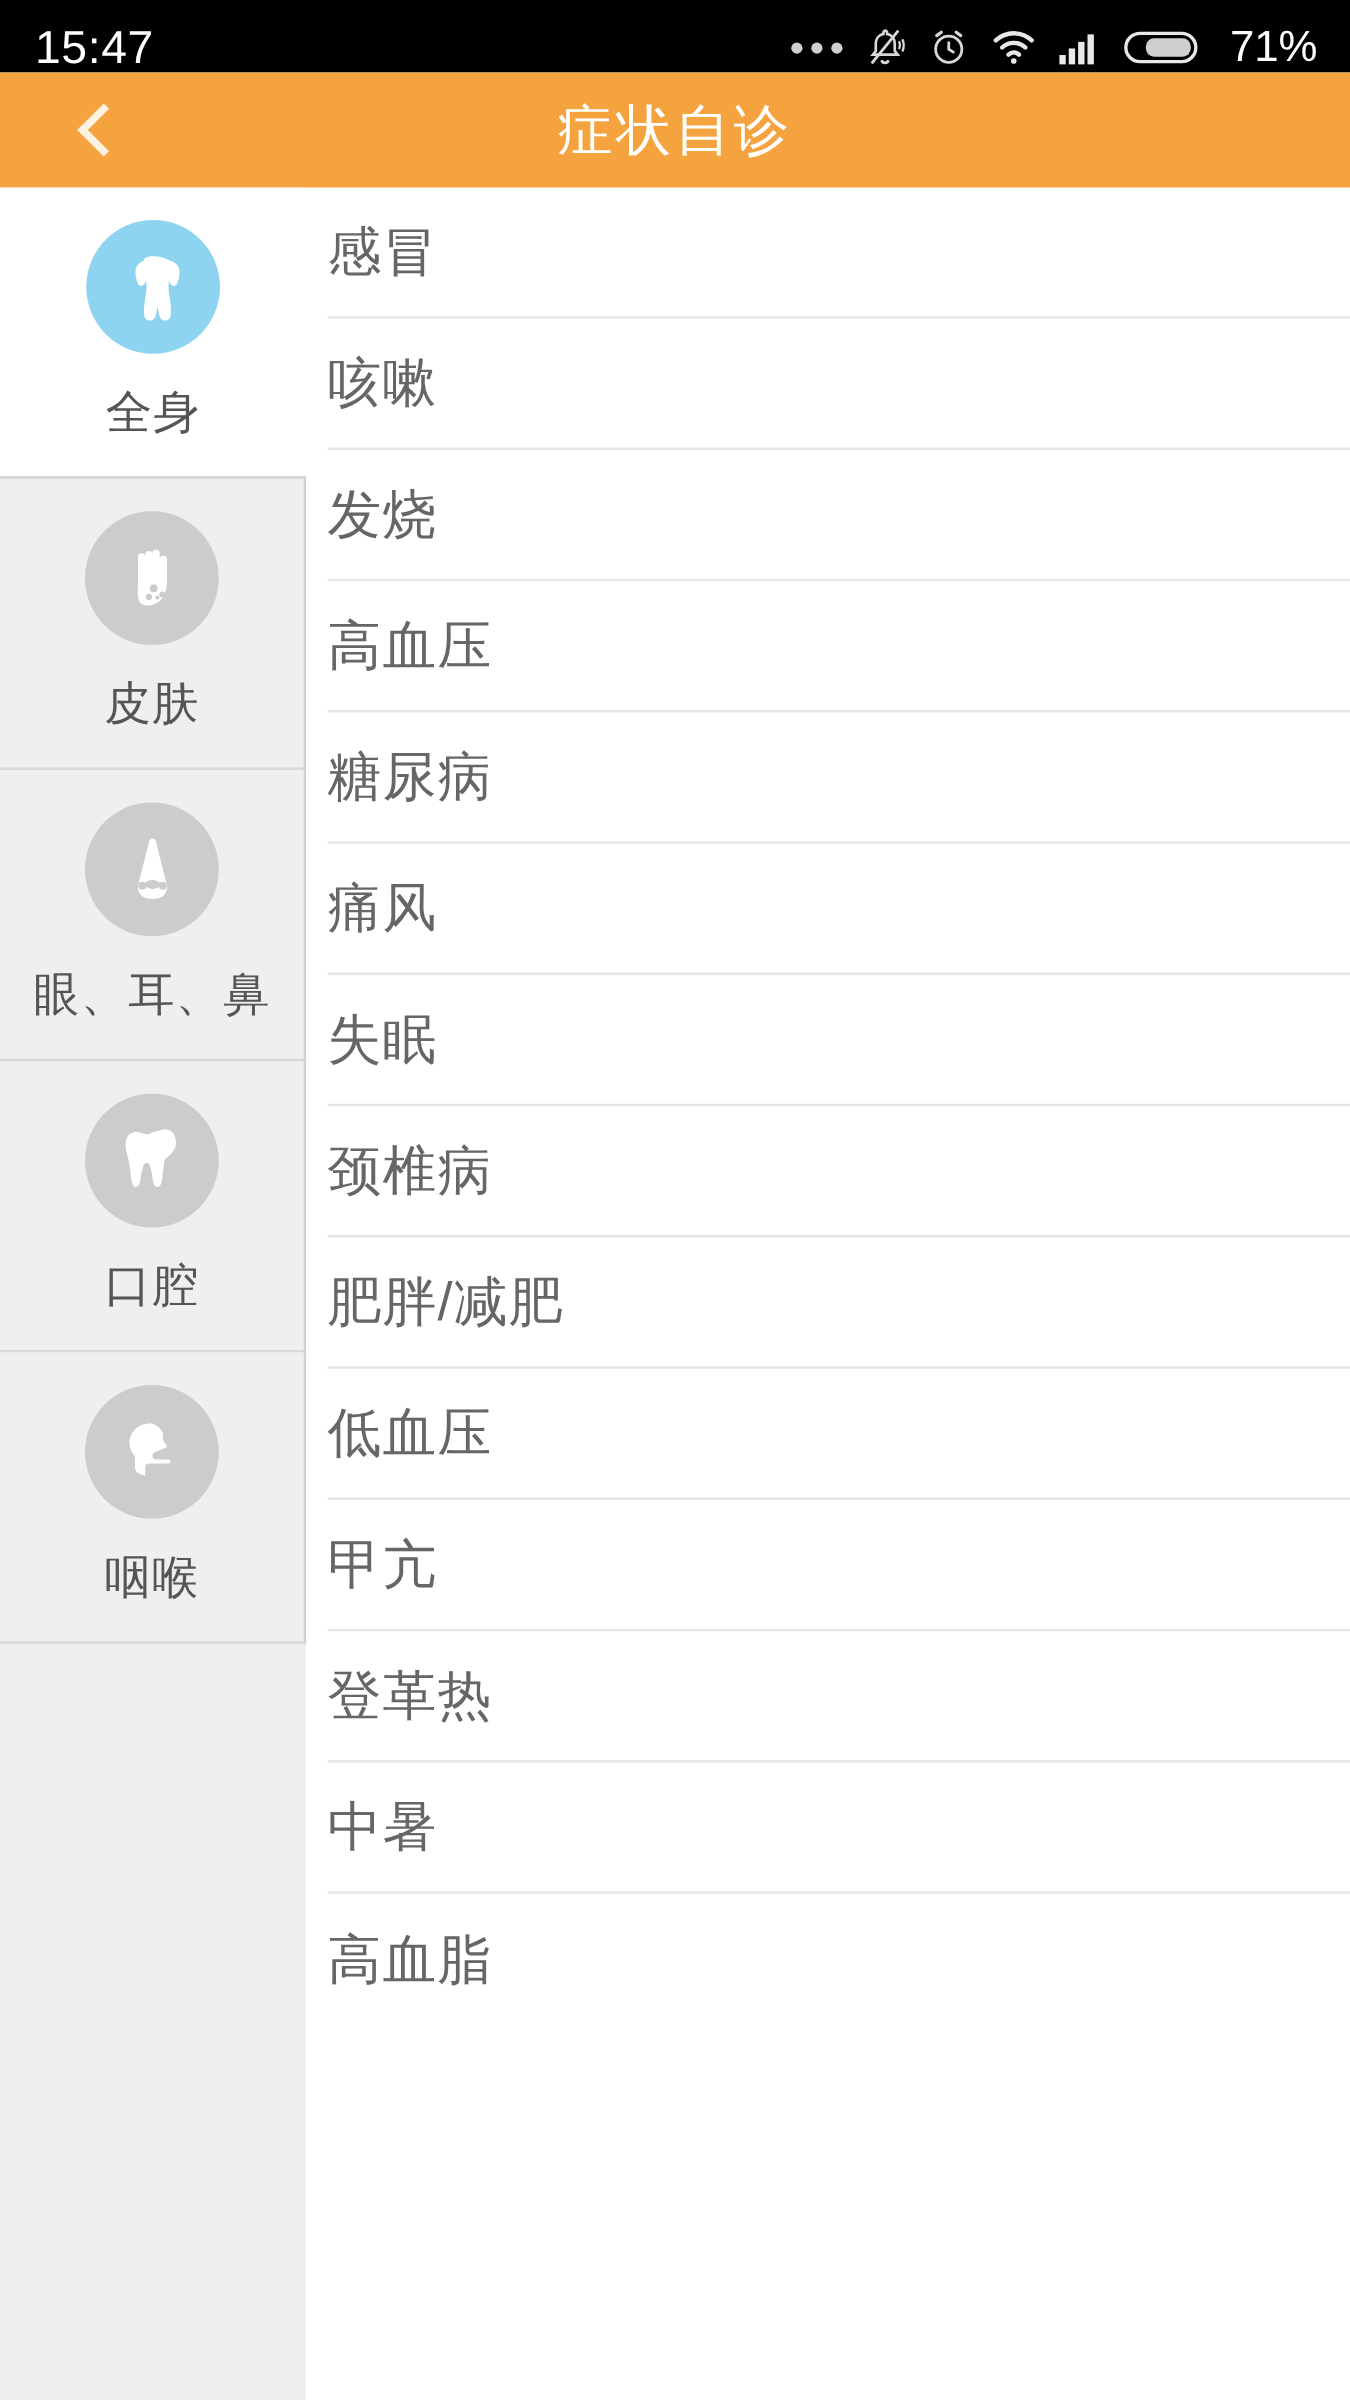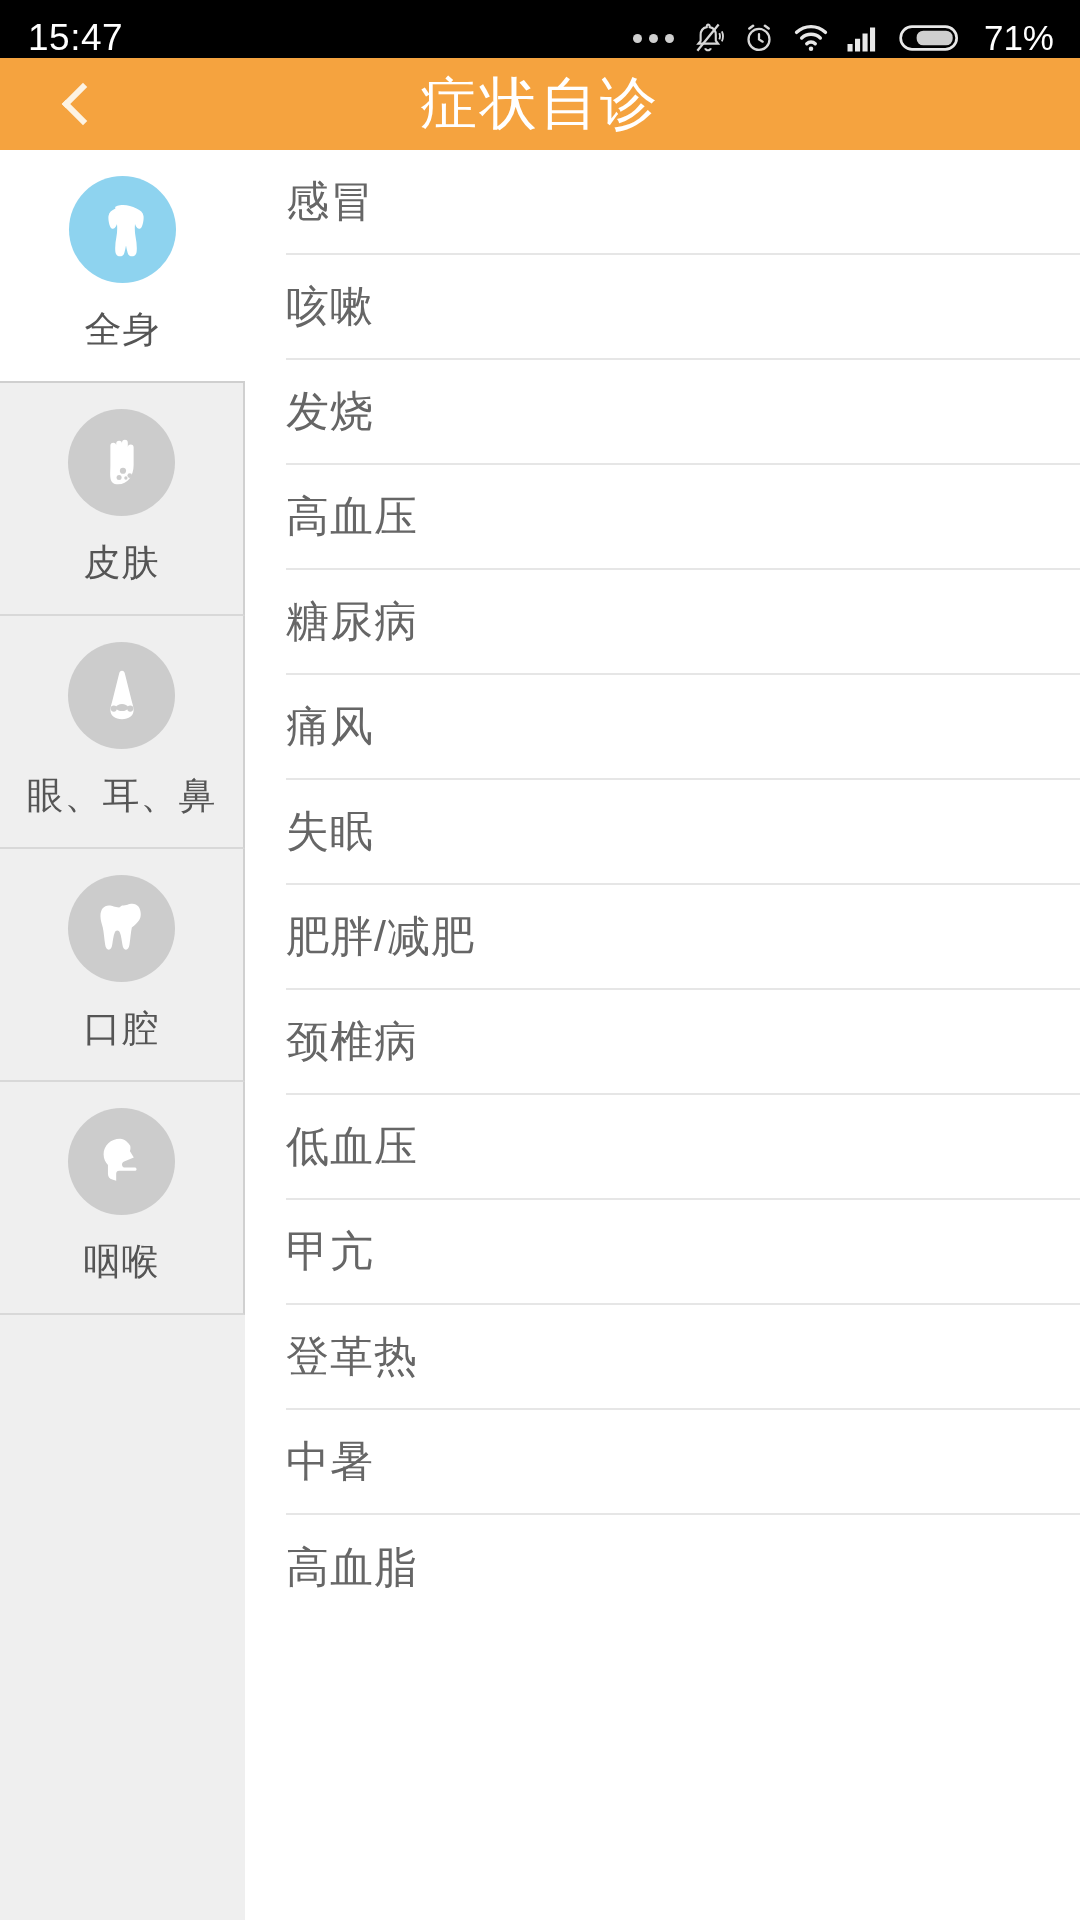--- a/index.html
+++ b/index.html
@@ -44,21 +44,21 @@
   }
   .chev{
     width:30px; height:30px;
     border-left:6px solid #fdf3e3;
     border-bottom:6px solid #fdf3e3;
     transform:rotate(45deg);
     margin-left:8px;
   }
   .header-title{
     width:100%; text-align:center;
-    color:#ffffff; font-size:57px; letter-spacing:3px;
+    color:#ffffff; font-size:44px; letter-spacing:3px;
   }
 
   
   .body-wrap{
     display:flex;
     width:1080px; height:1770px;
     background:#ffffff;
   }
 
   
@@ -91,21 +91,21 @@
   .side-label{
     font-size:37px; color:#555555; letter-spacing:1px;
     white-space:nowrap;
   }
   .side-item.active .side-label{ color:#555555; }
 
   
   .list{
     flex:1; background:#ffffff;
     overflow:hidden;
-    padding-left:41px;
+    padding-left:17px;
   }
   .list-row{
     height:105px;
     display:flex; align-items:center;
     border-bottom:2px solid #e6e6e6;
     padding-left:0px;
   }
   .list-row:last-child{ border-bottom:none; }
   .list-text{
     font-size:43px; color:#666666; letter-spacing:1px;
@@ -252,26 +252,26 @@
     <div class="list-row">
         <span class="list-text">糖尿病</span>
       </div>
     <div class="list-row">
         <span class="list-text">痛风</span>
       </div>
     <div class="list-row">
         <span class="list-text">失眠</span>
       </div>
     <div class="list-row">
+        <span class="list-text">颈椎病</span>
+      </div>
+    <div class="list-row">
         <span class="list-text">肥胖/减肥</span>
       </div>
     <div class="list-row">
-        <span class="list-text">颈椎病</span>
-      </div>
-    <div class="list-row">
         <span class="list-text">低血压</span>
       </div>
     <div class="list-row">
         <span class="list-text">甲亢</span>
       </div>
     <div class="list-row">
         <span class="list-text">登革热</span>
       </div>
     <div class="list-row">
         <span class="list-text">中暑</span>

